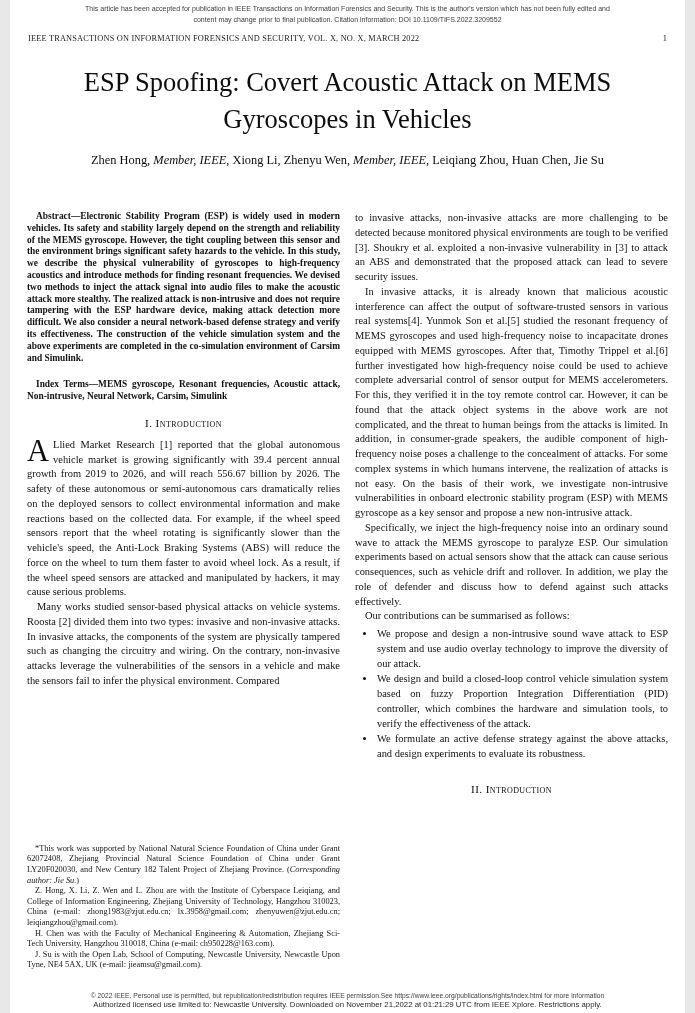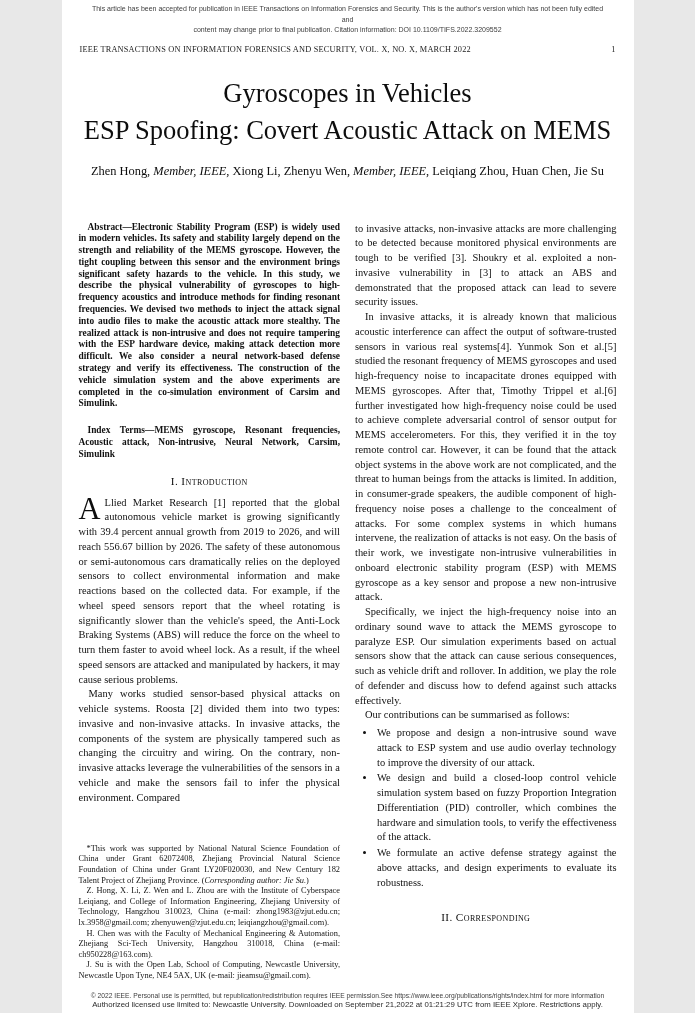--- a/index.html
+++ b/index.html
@@ -1,17 +1,17 @@
 <!DOCTYPE html>
 <html><head>
 <meta charset="utf-8">
 <style>
   html,body{margin:0;padding:0;background:#e8e8e8;}
   .page{
-    width:572px;height:1013px;position:relative;background:#ffffff;
+    width:675px;height:1013px;position:relative;background:#ffffff;
     font-family:"Liberation Serif","DejaVu Serif",serif;color:#111;
     overflow:hidden;margin:0 auto;box-sizing:border-box;
   }
   .top-notice{
     text-align:center;font-size:7px;line-height:10.5px;color:#3d3d3d;
     padding:4px 30px 0;font-family:"Liberation Sans","DejaVu Sans",sans-serif;
   }
   .running-head{
     display:flex;justify-content:space-between;align-items:baseline;
     margin:9px 18px 0;font-size:8.3px;letter-spacing:0.2px;color:#222;
@@ -68,22 +68,22 @@
     <div>This article has been accepted for publication in IEEE Transactions on Information Forensics and Security. This is the author's version which has not been fully edited and</div>
     <div>content may change prior to final publication. Citation information: DOI 10.1109/TIFS.2022.3209552</div>
   </div>
 
   <div class="running-head">
     <span>IEEE TRANSACTIONS ON INFORMATION FORENSICS AND SECURITY, VOL. X, NO. X, MARCH 2022</span>
     <span>1</span>
   </div>
 
   <div class="paper-title">
+    <div>ESP Spoofing: Covert Acoustic Attack on MEMS</div>
     <div>Gyroscopes in Vehicles</div>
-    <div>ESP Spoofing: Covert Acoustic Attack on MEMS</div>
   </div>
 
   <div class="author-line">
     <span>Zhen Hong, </span><span class="it">Member, IEEE</span><span>, Xiong Li, Zhenyu Wen, </span><span class="it">Member, IEEE</span><span>, Leiqiang Zhou, Huan Chen, Jie Su</span>
   </div>
 
   <div class="columns">
 
     <div class="col col-left">
       <p class="abstract-p"><span class="lead-it">Abstract</span><span>—Electronic Stability Program (ESP) is widely used in modern vehicles. Its safety and stability largely depend on the strength and reliability of the MEMS gyroscope. However, the tight coupling between this sensor and the environment brings significant safety hazards to the vehicle. In this study, we describe the physical vulnerability of gyroscopes to high-frequency acoustics and introduce methods for finding resonant frequencies. We devised two methods to inject the attack signal into audio files to make the acoustic attack more stealthy. The realized attack is non-intrusive and does not require tampering with the ESP hardware device, making attack detection more difficult. We also consider a neural network-based defense strategy and verify its effectiveness. The construction of the vehicle simulation system and the above experiments are completed in the co-simulation environment of Carsim and Simulink.</span></p>
@@ -109,24 +109,24 @@
       <p class="body-p indent">In invasive attacks, it is already known that malicious acoustic interference can affect the output of software-trusted sensors in various real systems[4]. Yunmok Son et al.[5] studied the resonant frequency of MEMS gyroscopes and used high-frequency noise to incapacitate drones equipped with MEMS gyroscopes. After that, Timothy Trippel et al.[6] further investigated how high-frequency noise could be used to achieve complete adversarial control of sensor output for MEMS accelerometers. For this, they verified it in the toy remote control car. However, it can be found that the attack object systems in the above work are not complicated, and the threat to human beings from the attacks is limited. In addition, in consumer-grade speakers, the audible component of high-frequency noise poses a challenge to the concealment of attacks. For some complex systems in which humans intervene, the realization of attacks is not easy. On the basis of their work, we investigate non-intrusive vulnerabilities in onboard electronic stability program (ESP) with MEMS gyroscope as a key sensor and propose a new non-intrusive attack.</p>
       <p class="body-p indent">Specifically, we inject the high-frequency noise into an ordinary sound wave to attack the MEMS gyroscope to paralyze ESP. Our simulation experiments based on actual sensors show that the attack can cause serious consequences, such as vehicle drift and rollover. In addition, we play the role of defender and discuss how to defend against such attacks effectively.</p>
       <p class="body-p indent">Our contributions can be summarised as follows:</p>
 
       <ul class="bullet-list">
         <li>We propose and design a non-intrusive sound wave attack to ESP system and use audio overlay technology to improve the diversity of our attack.</li>
         <li>We design and build a closed-loop control vehicle simulation system based on fuzzy Proportion Integration Differentiation (PID) controller, which combines the hardware and simulation tools, to verify the effectiveness of the attack.</li>
         <li>We formulate an active defense strategy against the above attacks, and design experiments to evaluate its robustness.</li>
       </ul>
 
-      <h2 class="section-heading second">II. Corresponding</h2>
+      <h2 class="section-heading second">II. Introduction</h2>
 
     </div>
 
   </div>
 
   <div class="page-footer">
     <div class="f1">© 2022 IEEE. Personal use is permitted, but republication/redistribution requires IEEE permission.See https://www.ieee.org/publications/rights/index.html for more information</div>
-    <div class="f2">Authorized licensed use limited to: Newcastle University. Downloaded on September 21,2022 at 01:21:29 UTC from IEEE Xplore.  Restrictions apply.</div>
+    <div class="f2">Authorized licensed use limited to: Newcastle University. Downloaded on November 21,2022 at 01:21:29 UTC from IEEE Xplore.  Restrictions apply.</div>
   </div>
 
 </div>
 
 </body></html>

